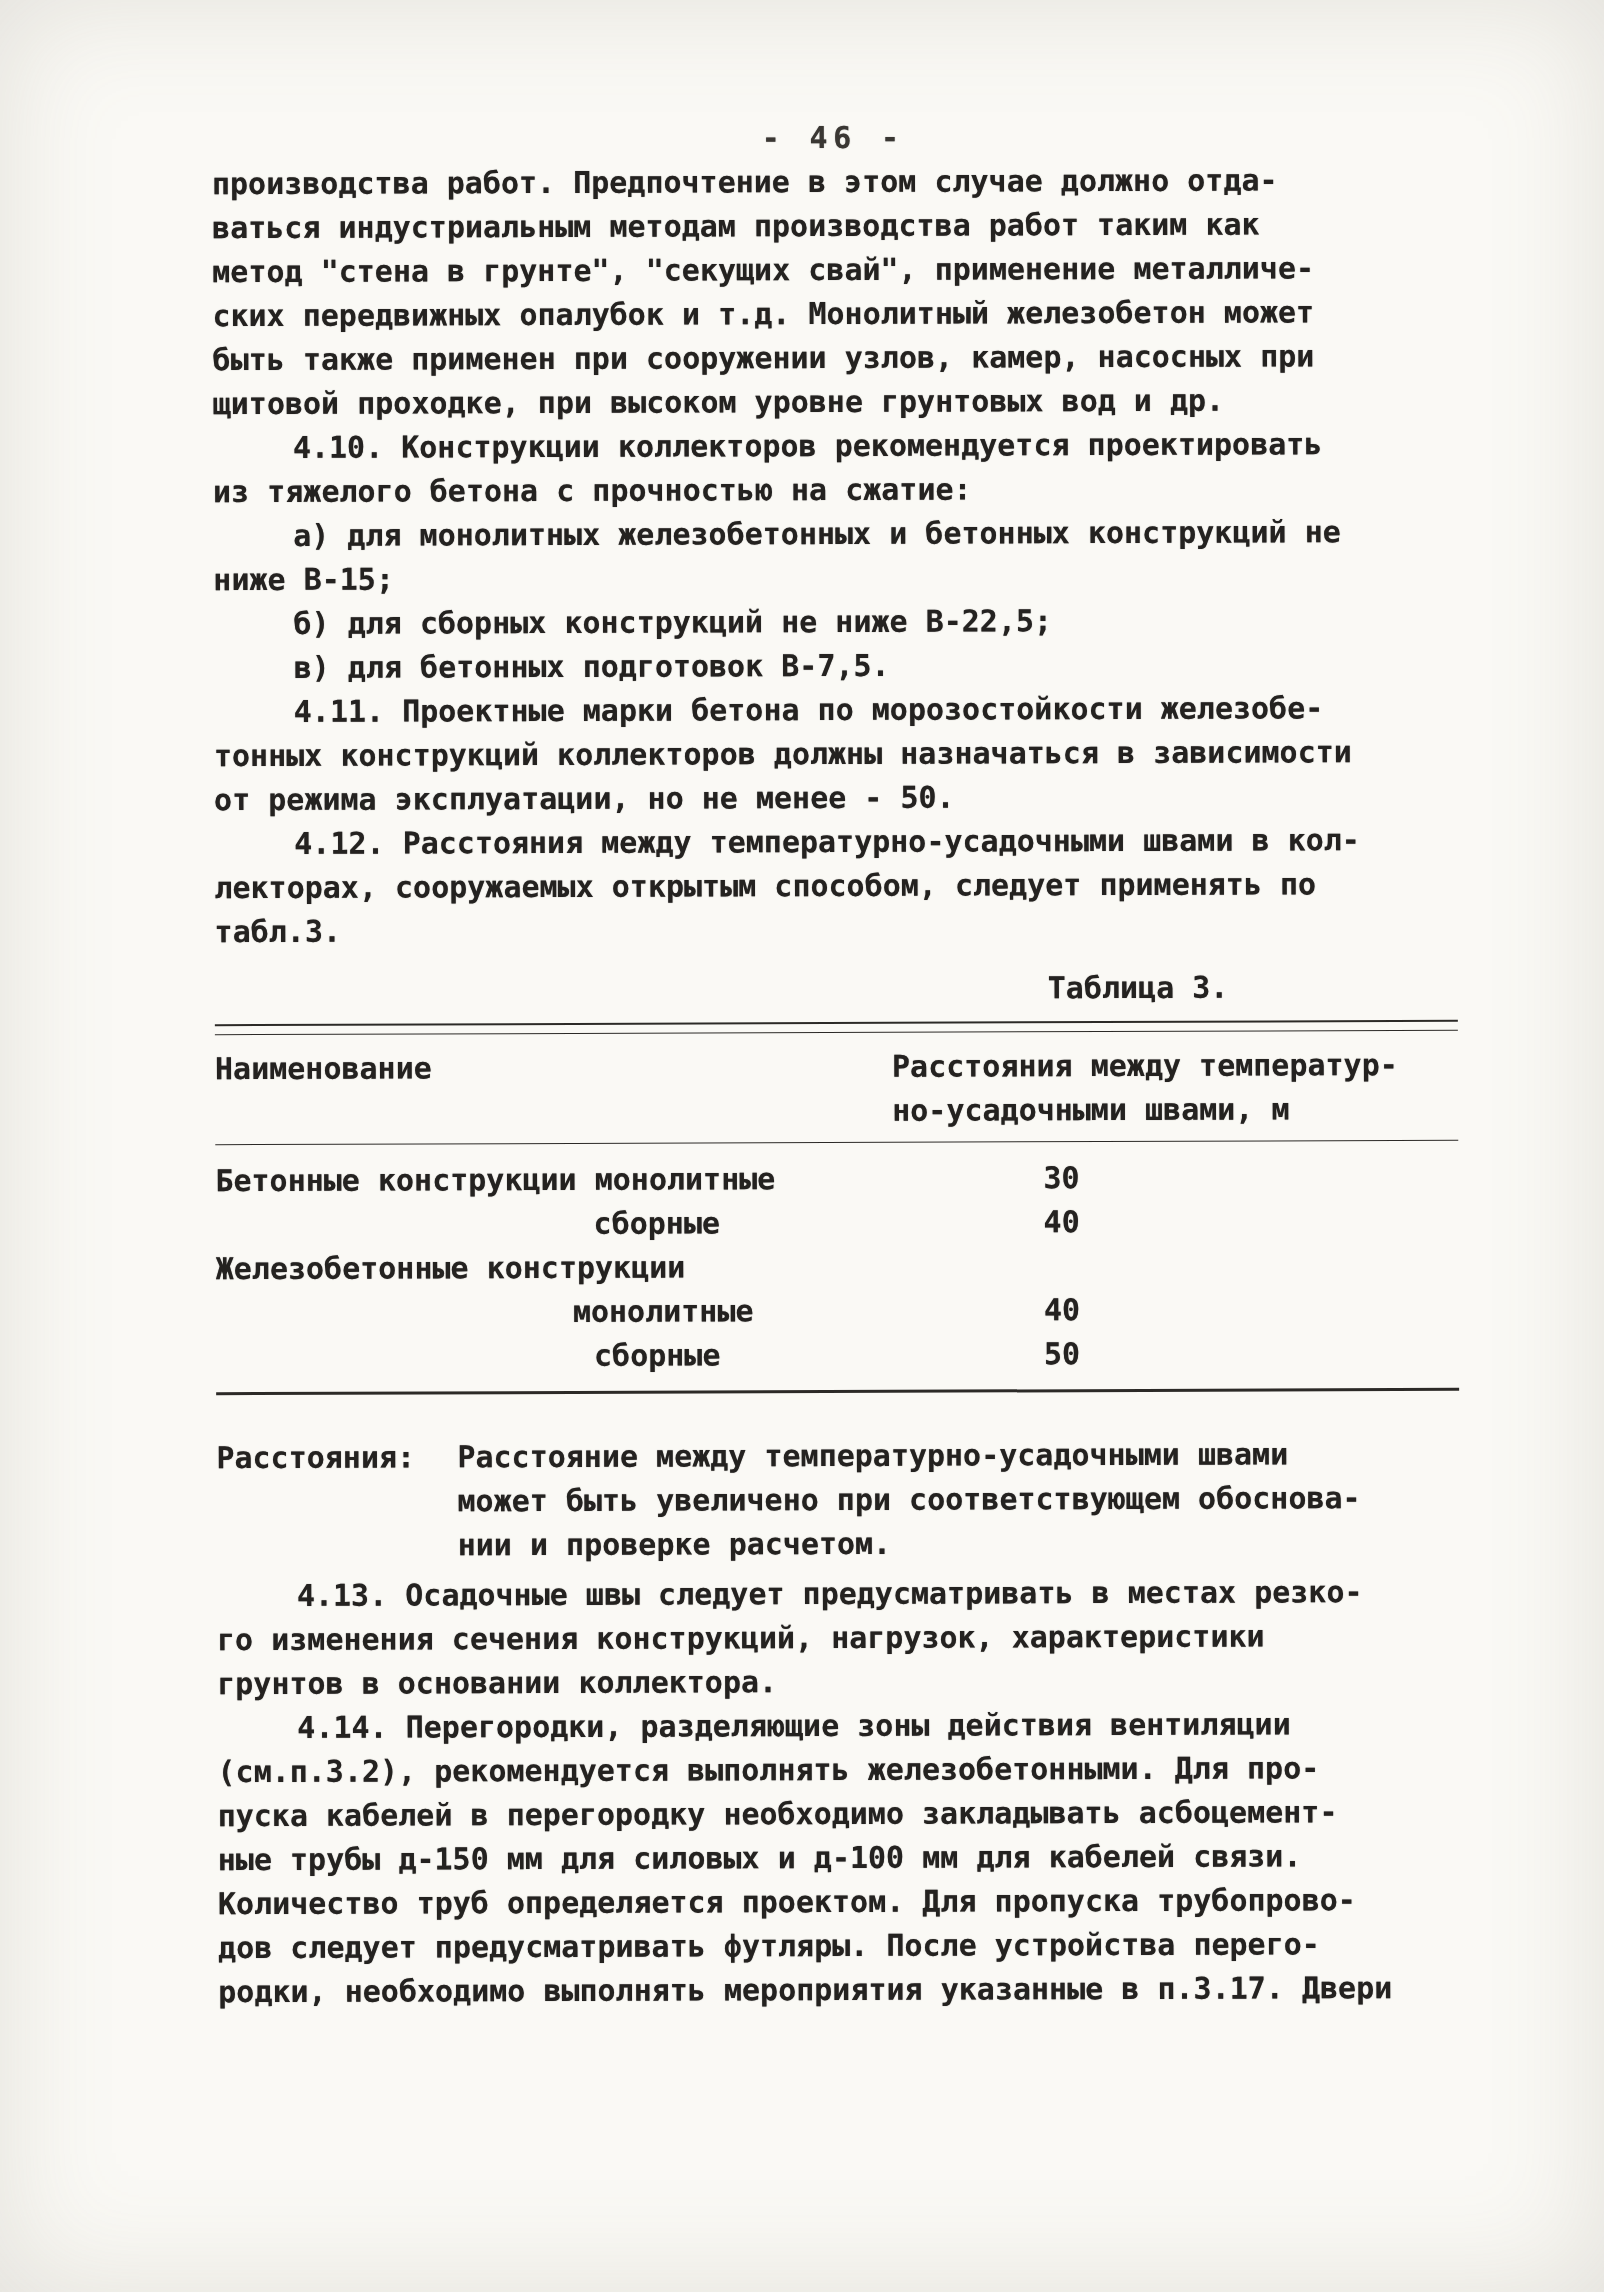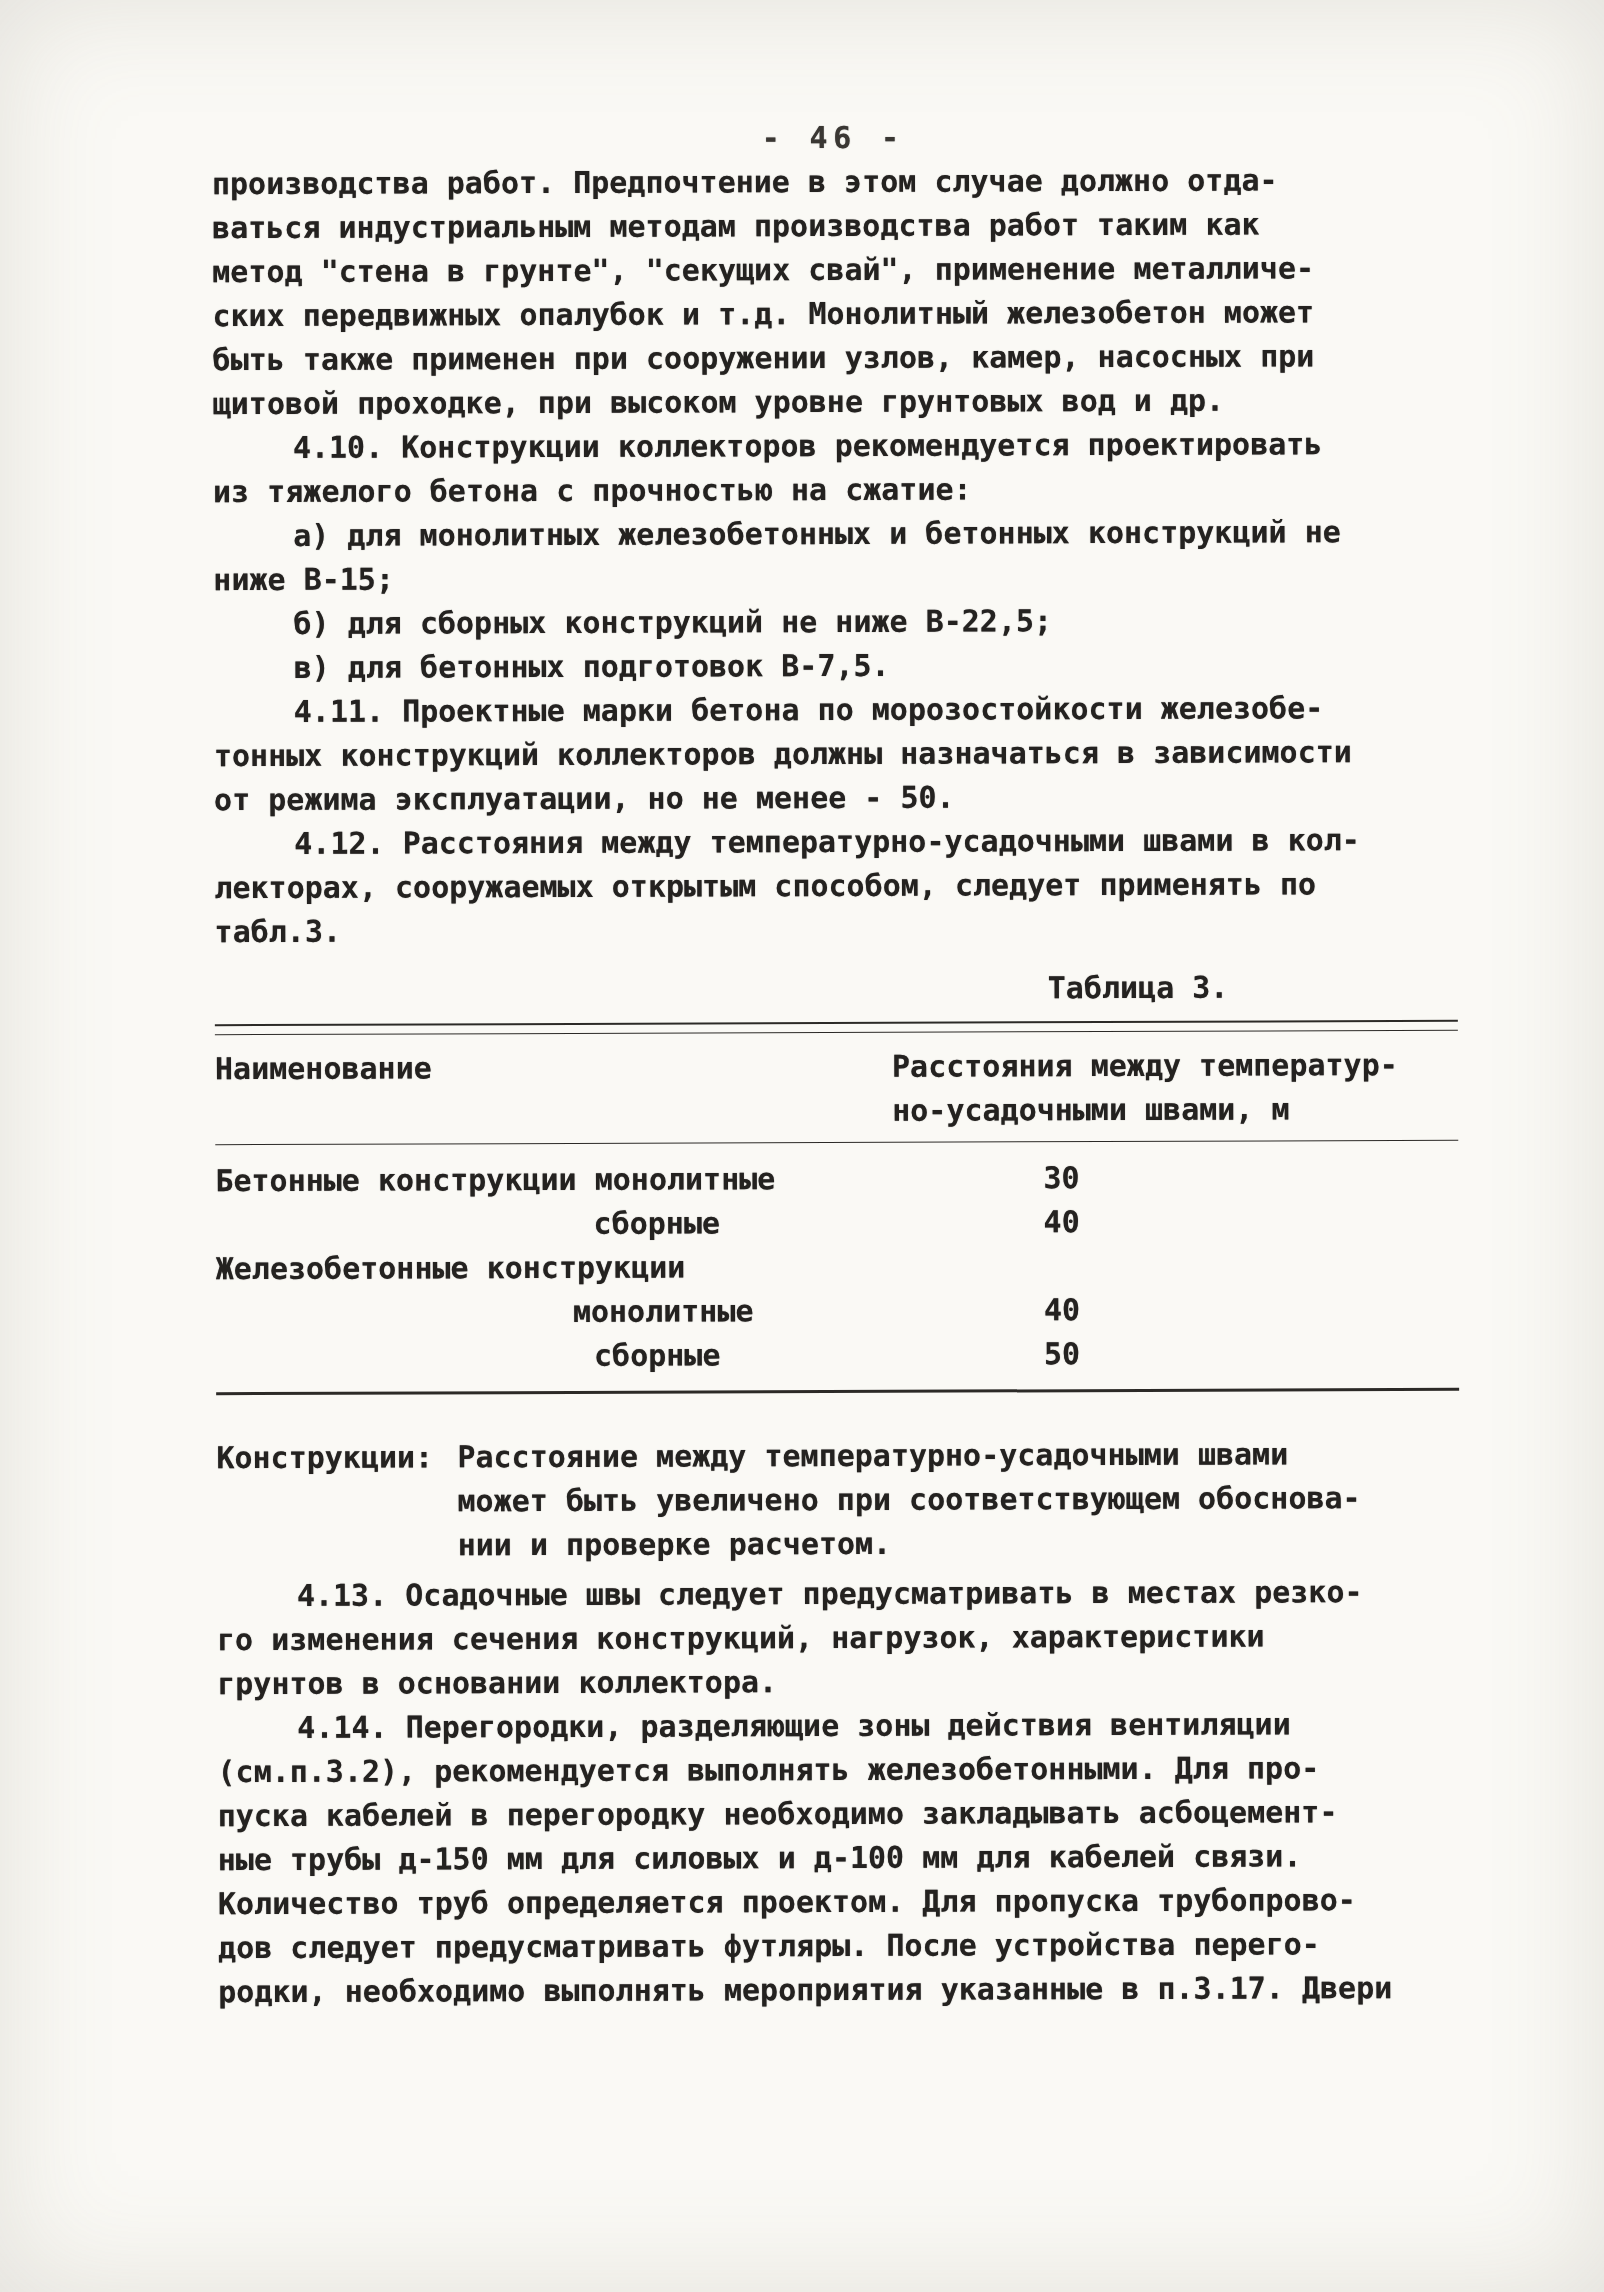--- a/index.html
+++ b/index.html
@@ -110,21 +110,21 @@
         </div>
         <div class="trow">
           <span class="tname ind-a">сборные</span>
           <span class="tval">50</span>
         </div>
       </div>
       <div class="rule-thick"></div>
     </div>
 
     <div class="note">
-      <span class="note-label">Конструкции:</span>
+      <span class="note-label">Расстояния:</span>
       <span class="note-text">Расстояние между температурно-усадочными швами
 может быть увеличено при соответствующем обоснова-
 нии и проверке расчетом.</span>
     </div>
 
     <p class="para indent sect">4.13. Осадочные швы следует предусматривать в местах резко-
 го изменения сечения конструкций, нагрузок, характеристики
 грунтов в основании коллектора.</p>
     <p class="para indent">4.14. Перегородки, разделяющие зоны действия вентиляции
 (см.п.3.2), рекомендуется выполнять железобетонными. Для про-

